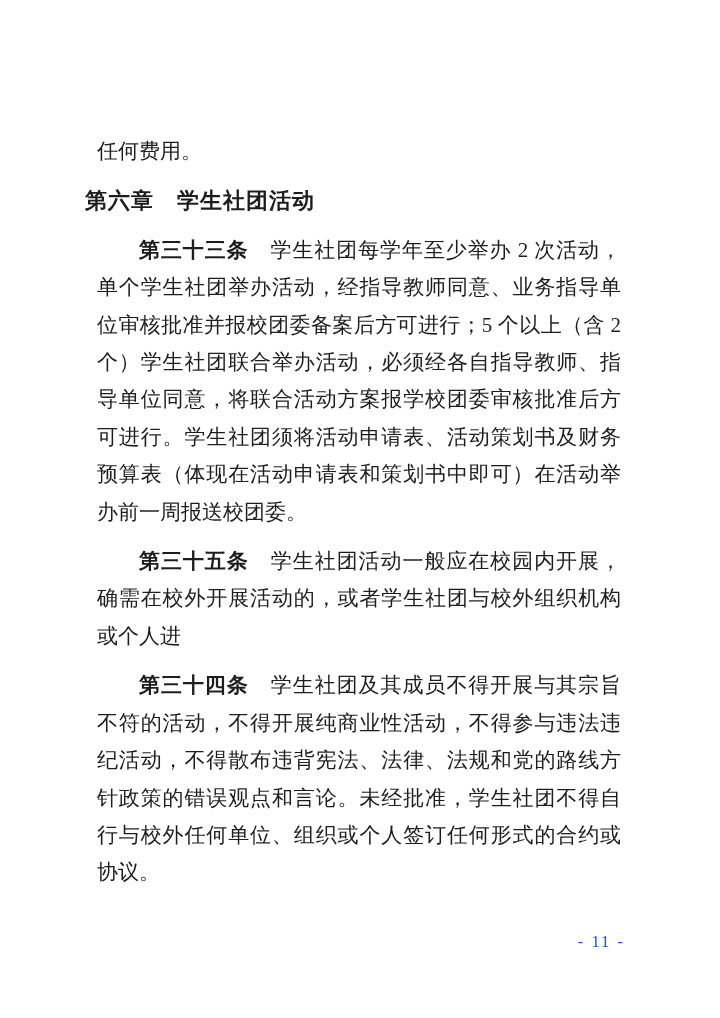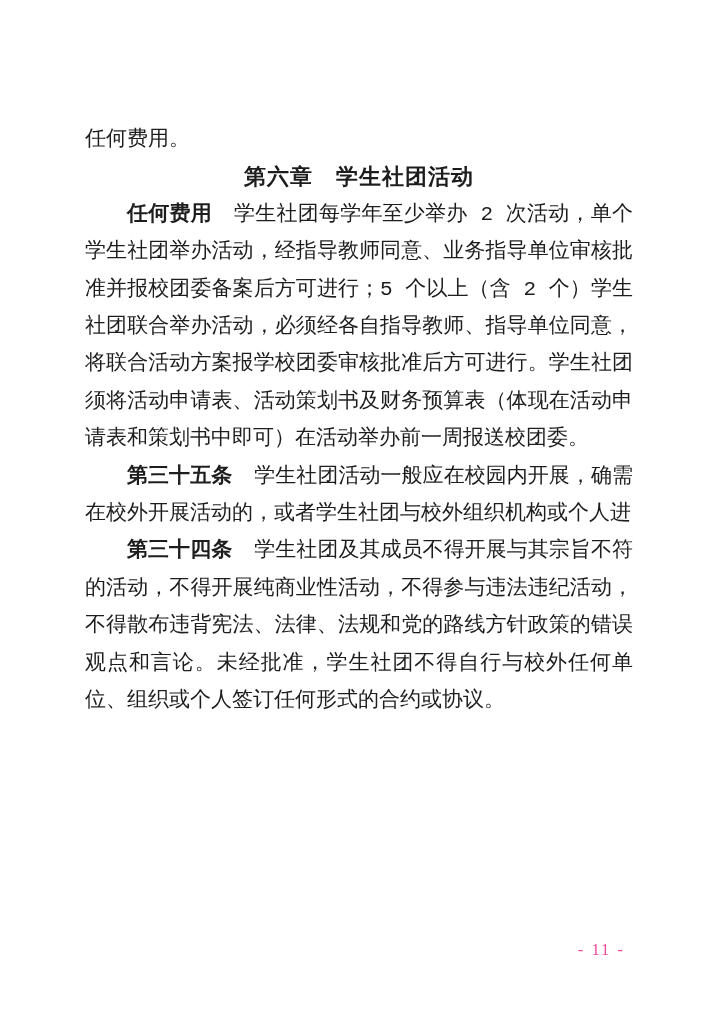--- a/index.html
+++ b/index.html
@@ -20,63 +20,61 @@
     position: absolute;
     left: 85px;
     top: 121px;
     width: 548px;
     font-size: 21px;
     line-height: 37.4px;
     text-align: justify;
     text-justify: inter-ideograph;
   }
   .content p {
-    margin: 0;
+    margin: 12px;
     padding: 0;
-    font-family: Liberation Mono, monospace;
   }
   p.article {
     text-indent: 2em;
   }
   .term {
     font-weight: 700;
     margin-right: 1.05em;
   }
   h2.chapter {
     margin: 0;
     padding: 0;
     font-size: 22px;
     font-weight: 700;
-    text-align: center;
+    text-align: left;
     line-height: 37.4px;
     letter-spacing: 1px;
   }
   .footer {
     position: absolute;
     top: 932px;
     right: 95px;
     font-size: 16.5px;
     letter-spacing: 2px;
-    color: #ec4899;
-    margin-top: 8px;
+    color: #1d4ed8;
   }
 </style>
 </head>
 <body>
 
 <div class="page">
   <div class="content">
 
     <p class="cont">任何费用。</p>
 
 
     <h2 class="chapter">第六章　学生社团活动</h2>
 
 
-    <p class="article"><span class="term">任何费用</span><span>学生社团每学年至少举办 2 次活动，单个学生社团举办活动，经指导教师同意、业务指导单位审核批准并报校团委备案后方可进行；5 个以上（含 2 个）学生社团联合举办活动，必须经各自指导教师、指导单位同意，将联合活动方案报学校团委审核批准后方可进行。学生社团须将活动申请表、活动策划书及财务预算表（体现在活动申请表和策划书中即可）在活动举办前一周报送校团委。</span></p>
+    <p class="article"><span class="term">第三十三条</span><span>学生社团每学年至少举办 2 次活动，单个学生社团举办活动，经指导教师同意、业务指导单位审核批准并报校团委备案后方可进行；5 个以上（含 2 个）学生社团联合举办活动，必须经各自指导教师、指导单位同意，将联合活动方案报学校团委审核批准后方可进行。学生社团须将活动申请表、活动策划书及财务预算表（体现在活动申请表和策划书中即可）在活动举办前一周报送校团委。</span></p>
 
     <p class="article"><span class="term">第三十五条</span><span>学生社团活动一般应在校园内开展，确需在校外开展活动的，或者学生社团与校外组织机构或个人进</span></p>
 
     <p class="article"><span class="term">第三十四条</span><span>学生社团及其成员不得开展与其宗旨不符的活动，不得开展纯商业性活动，不得参与违法违纪活动，不得散布违背宪法、法律、法规和党的路线方针政策的错误观点和言论。未经批准，学生社团不得自行与校外任何单位、组织或个人签订任何形式的合约或协议。</span></p>
 
   </div>
 
   <div class="footer">- 11 -</div>
 </div>
 

